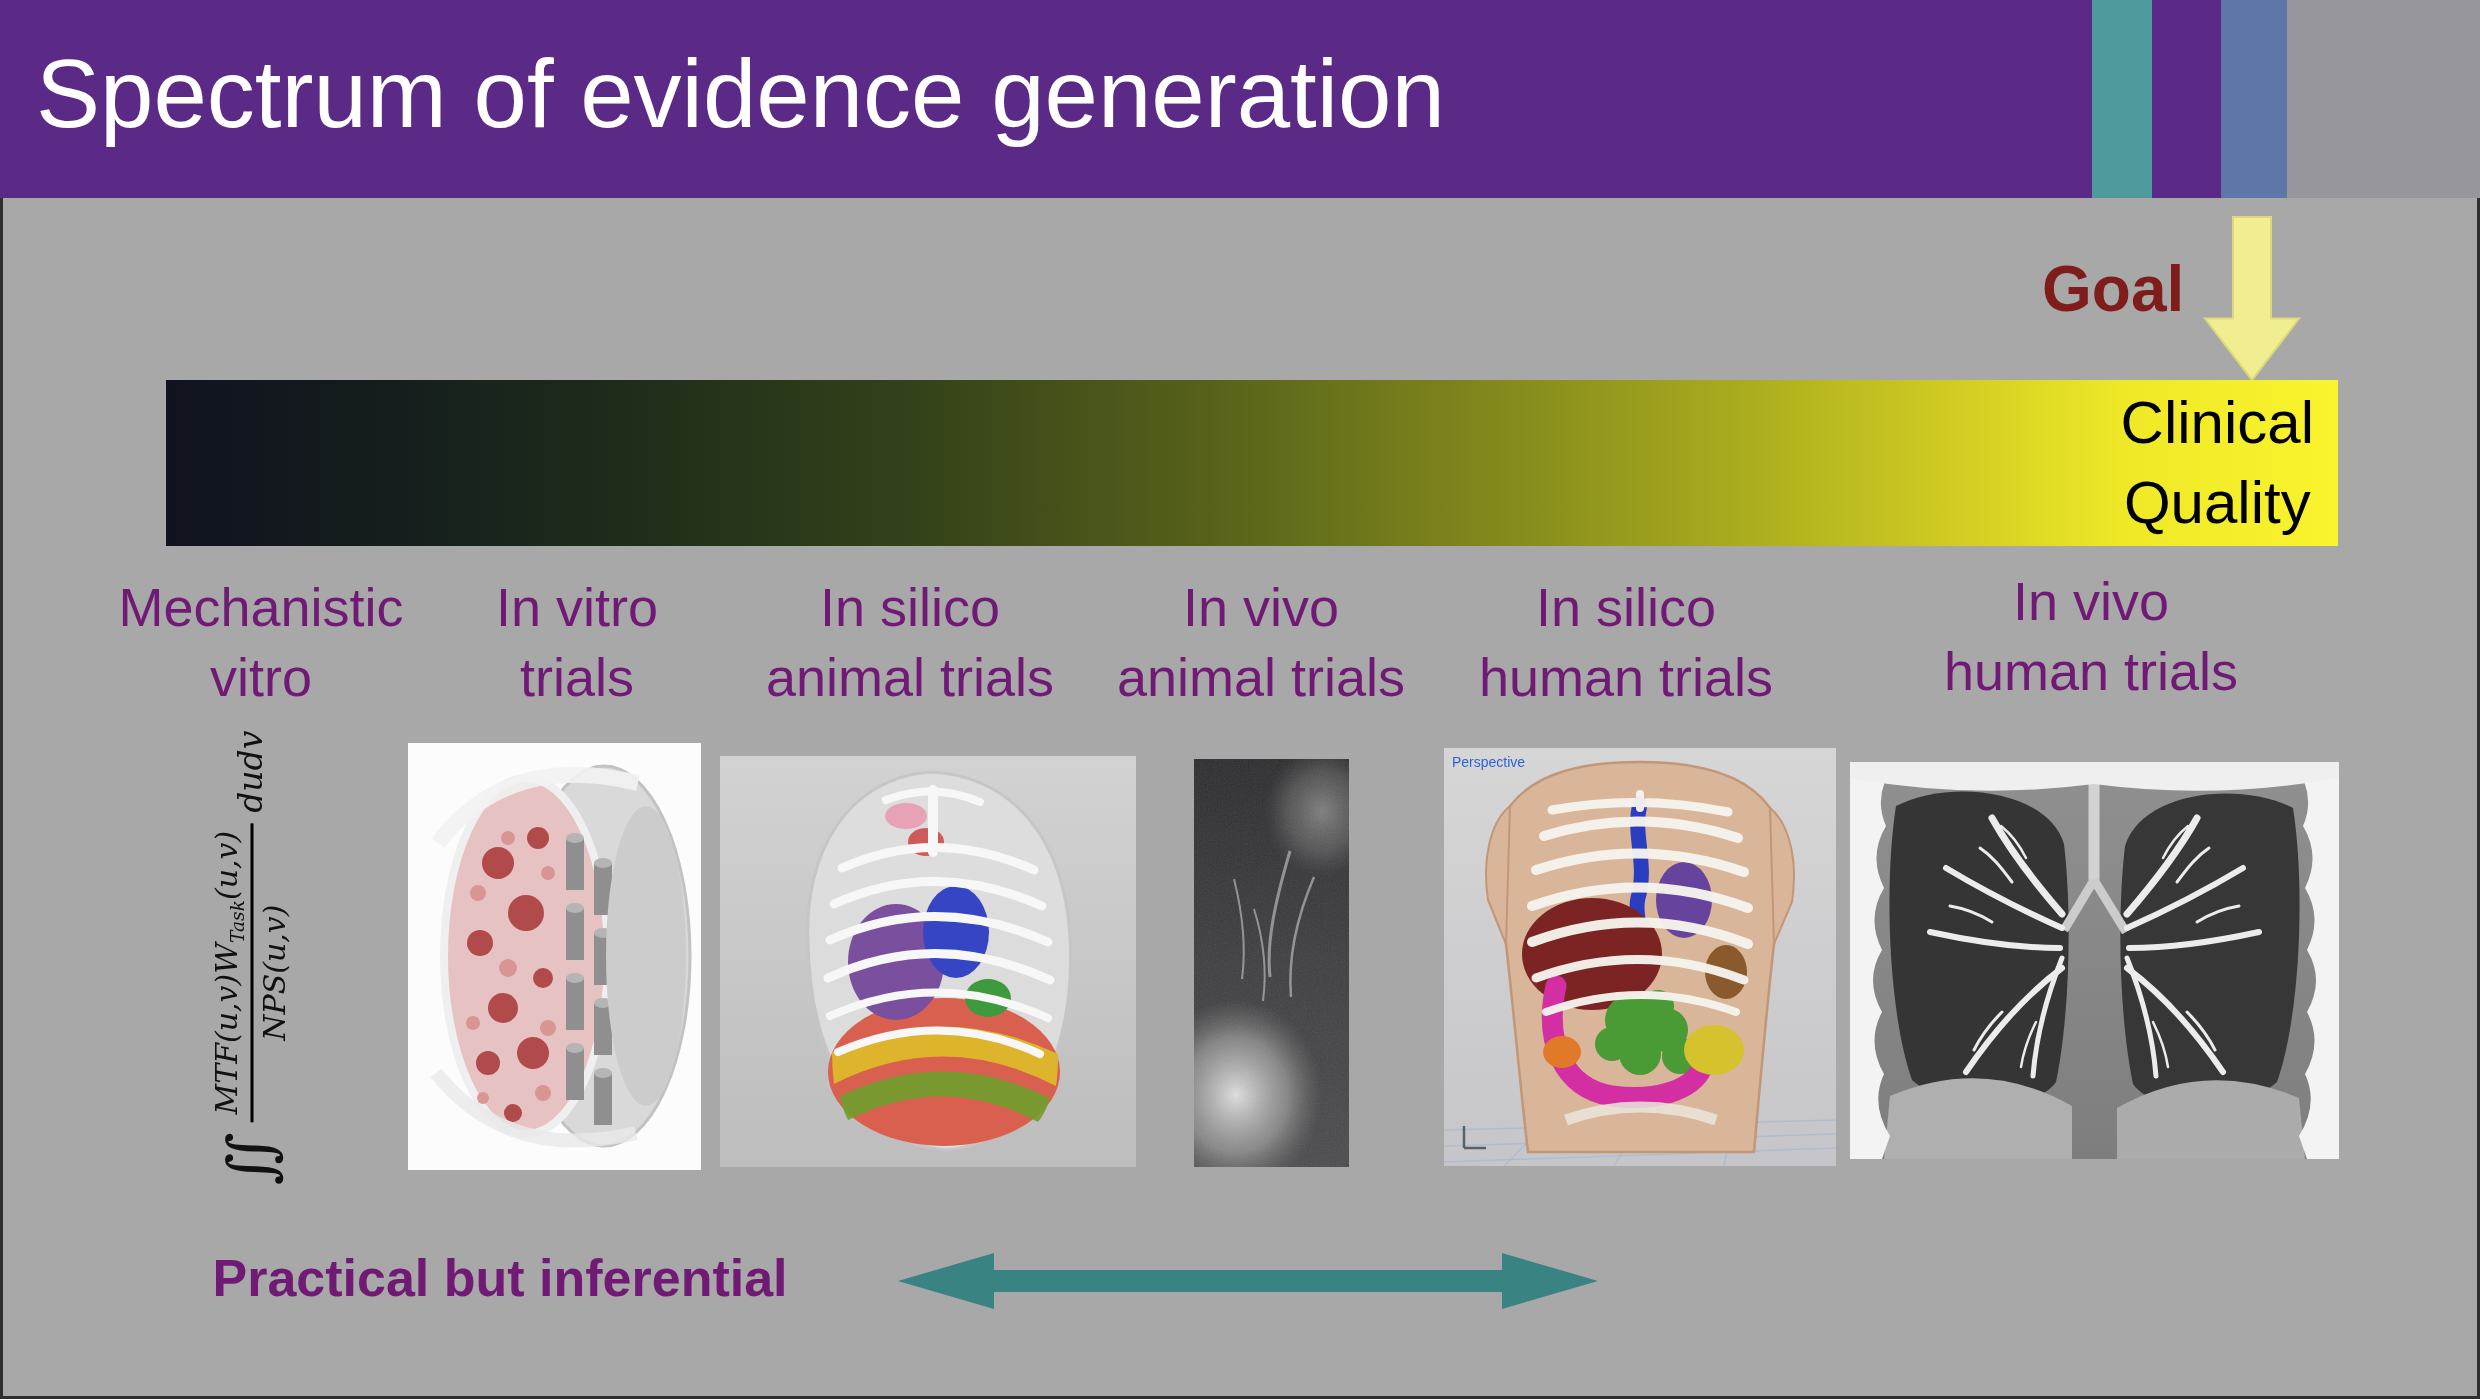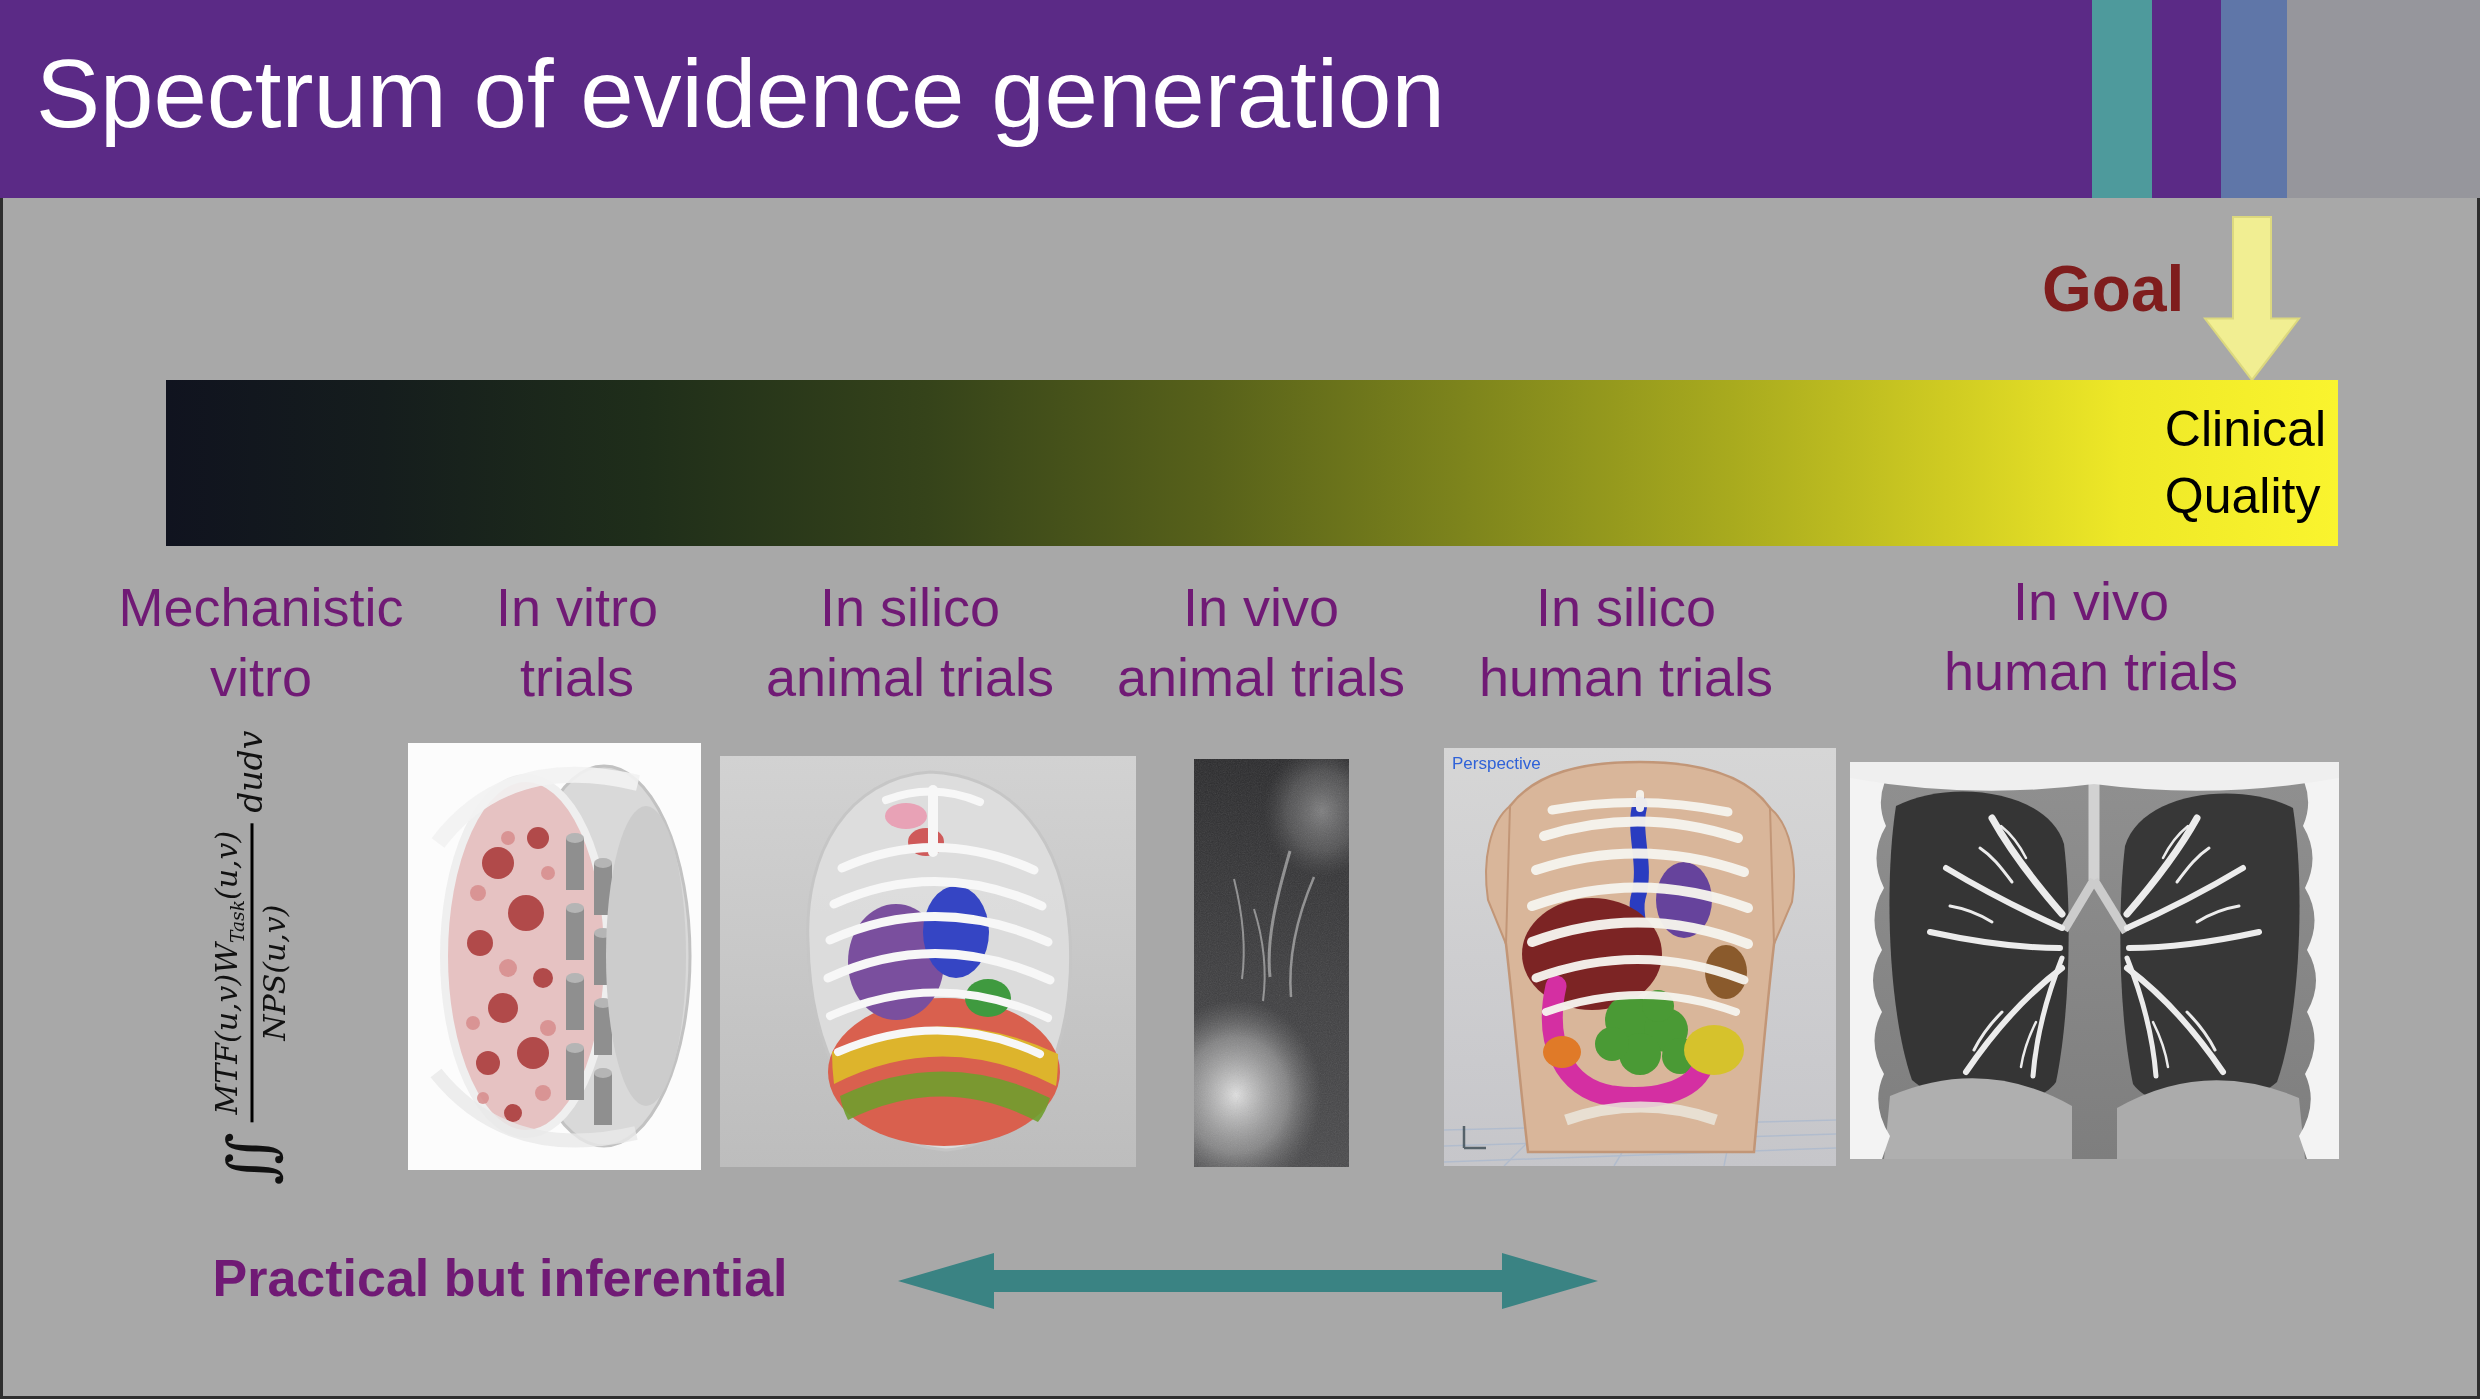--- a/index.html
+++ b/index.html
@@ -14,22 +14,22 @@
   .header-corner{position:absolute;top:0;left:2287px;width:193px;height:198px;background:#96969c;}
 
   
   .goal{position:absolute;left:2042px;top:252px;font-size:64px;font-weight:700;color:#7f1d1d;}
   .goal-arrow{position:absolute;left:2202px;top:216px;width:100px;height:166px;}
 
   
   .spectrum-bar{position:absolute;left:166px;top:380px;width:2172px;height:166px;
     background:linear-gradient(to right,#10131f 0%,#151d1d 10%,#1f2e1a 22%,#35431a 35%,
       #57611a 48%,#7e851c 60%,#a8aa1e 72%,#cfcb22 82%,#eee827 90%,#faf42e 100%);}
-  .clinical{position:absolute;right:12px;top:50%;transform:translateY(-50%);
-    text-align:left;font-size:50px;line-height:1.34;color:#000;}
+  .clinical{position:absolute;right:24px;top:50%;transform:translateY(-50%);
+    text-align:center;font-size:60px;line-height:1.34;color:#000;}
 
   
   .cat{position:absolute;top:572px;transform:translateX(-50%);text-align:center;
        font-size:54px;line-height:1.3;color:#701a75;white-space:nowrap;}
   .cat .l1.it{}
   .c1{left:261px;}.c2{left:577px;}.c3{left:910px;}.c4{left:1261px;}.c5{left:1626px;}.c6{left:2091px;top:566px;}
 
   
   .panel{position:absolute;}
   .panel svg{display:block;width:100%;height:100%;}
@@ -41,21 +41,21 @@
   .f-frac{display:inline-flex;flex-direction:column;align-items:center;}
   .f-num{border-bottom:3px solid #000;padding:0 8px 3px;}
   .f-den{padding-top:3px;}
   .f-diff{font-size:33px;}
   .f-num sub{font-size:0.62em;}
   .p-invitro{left:408px;top:743px;width:293px;height:427px;}
   .p-animal{left:720px;top:756px;width:416px;height:411px;}
   .p-animalct{left:1194px;top:759px;width:155px;height:408px;}
   .p-human{left:1444px;top:748px;width:392px;height:418px;}
   .p-lungct{left:1850px;top:762px;width:489px;height:397px;}
-  .persp-label{position:absolute;left:8px;top:6px;font-size:17px;color:#2f62d8;font-weight:400;}
+  .persp-label{position:absolute;left:8px;top:6px;font-size:14px;color:#2f62d8;font-weight:400;}
 
   
   .bottom-label{position:absolute;top:1248px;transform:translateX(-50%);font-size:52px;
     font-weight:700;color:#701a75;white-space:nowrap;}
   .bl{left:500px;}
   .br{left:2022px;}
   .arrow-h{position:absolute;left:898px;top:1252px;width:700px;height:58px;}
 </style>
 </head>
 <body>

